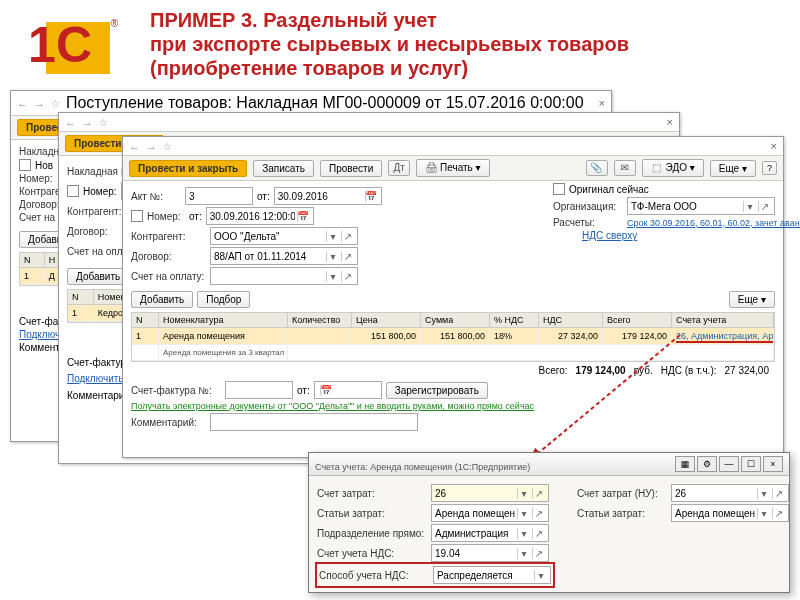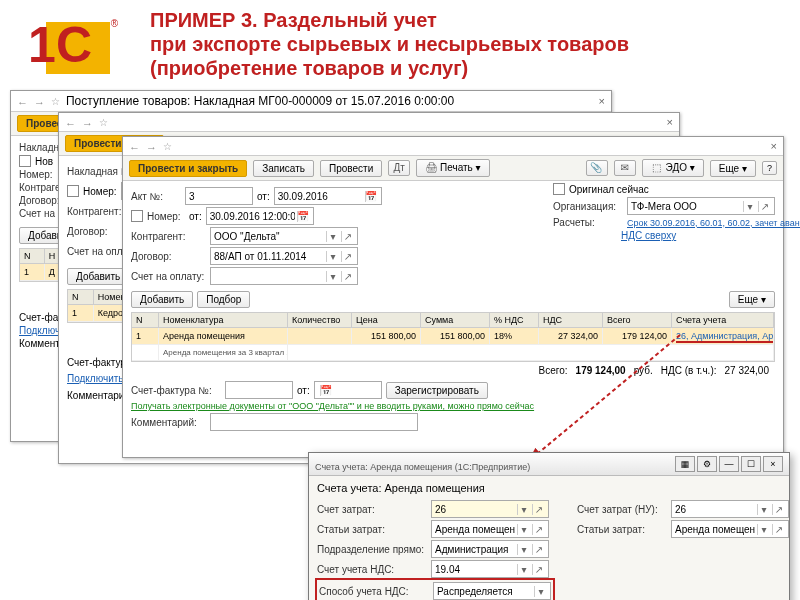--- a/index.html
+++ b/index.html
@@ -5,21 +5,21 @@
 html,body{margin:0;padding:0;font-family:Arial,sans-serif;font-size:10px;background:#fff;width:800px;height:600px;overflow:hidden}
 .slide-title{position:absolute;left:150px;top:8px;width:620px;font-size:20px;font-weight:bold;color:#c02020;line-height:1.2}
 .logo{position:absolute;left:18px;top:18px;width:100px;height:60px}
 .logo .bg{position:absolute;left:28px;top:4px;width:64px;height:52px;background:#f3b300}
 .logo .one{position:absolute;left:10px;top:-2px;font-size:50px;font-weight:bold;color:#c02020}
 .logo .c{position:absolute;left:38px;top:-2px;font-size:50px;font-weight:bold;color:#c02020}
 .logo .r{position:absolute;right:0;top:0;font-size:10px;color:#c02020}
 .win{position:absolute;background:#fff;border:1px solid #999;box-shadow:1px 1px 3px rgba(0,0,0,.25)}
 .win-title{background:#fff;border-bottom:1px solid #ccc;padding:3px 6px;display:flex;align-items:center;gap:6px}
 .win-title .star{color:#999;cursor:pointer}
-.win-title .txt{font-size:12px}
+.win-title .txt{font-size:16px}
 .win-title .close{margin-left:auto;color:#666;font-size:11px;cursor:pointer}
 .nav-arrows{color:#888;font-size:11px}
 .toolbar{background:#f4f4f0;border-bottom:1px solid #ccc;padding:3px 6px;display:flex;align-items:center;gap:6px}
 .btn{border:1px solid #aaa;background:linear-gradient(#fdfdfd,#ececec);padding:2px 8px;border-radius:2px;cursor:pointer;font-size:10px}
 .btn.primary{background:#f3b300;border-color:#d49a00;font-weight:bold;color:#333}
 .btn.mini{padding:1px 4px;font-size:9px}
 .form{padding:4px 8px}
 .row{display:flex;align-items:center;gap:4px;margin:2px 0}
 .lbl{width:75px;color:#333}
 .fld{border:1px solid #aaa;background:#fff;padding:1px 3px;height:14px;display:inline-flex;align-items:center;flex:0 0 auto}
@@ -220,21 +220,21 @@
             <span class="v">ТФ-Мега ООО</span>
             <span class="pick">▾</span>
             <span class="pick">↗</span>
           </span>
         </div>
       <div class="row">
           <span class="lbl" style="width:70px">Расчеты:</span>
           <span class="link" style="font-size:9px">Срок 30.09.2016, 60.01, 60.02, зачет аванса автоматически</span>
         </div>
       <div class="row">
-          <span class="link" style="margin-left:68px">НДС сверху</span>
+          <span class="link" style="margin-left:29px">НДС сверху</span>
         </div>
     </div>
 
     <div class="row">
         <span class="lbl" style="width:50px">Акт №:</span>
         <span class="fld sm">
           <span class="v">3</span>
         </span>
         <span>от:</span>
         <span class="fld md">
@@ -355,21 +355,20 @@
   <div class="popup-title">
     <span style="font-size:9px;color:#555">Счета учета: Аренда помещения (1С:Предприятие)</span>
     <span style="flex:1"></span>
     <span class="wbtn">▦</span>
     <span class="wbtn">⚙</span>
     <span class="wbtn">—</span>
     <span class="wbtn">☐</span>
     <span class="wbtn">×</span>
   </div>
   <div class="popup-body">
-    <div style="font-size:11px;margin-bottom:4px">Счета учета: Аренда помещения</div>
     <div style="display:flex;gap:24px">
       <div style="flex:1">
         <div class="row">
             <span class="lbl" style="width:110px">Счет затрат:</span>
             <span class="fld" style="width:110px;background:#fffbe0">
               <span class="v">26</span>
               <span class="pick">▾</span>
               <span class="pick">↗</span>
             </span>
           </div>

